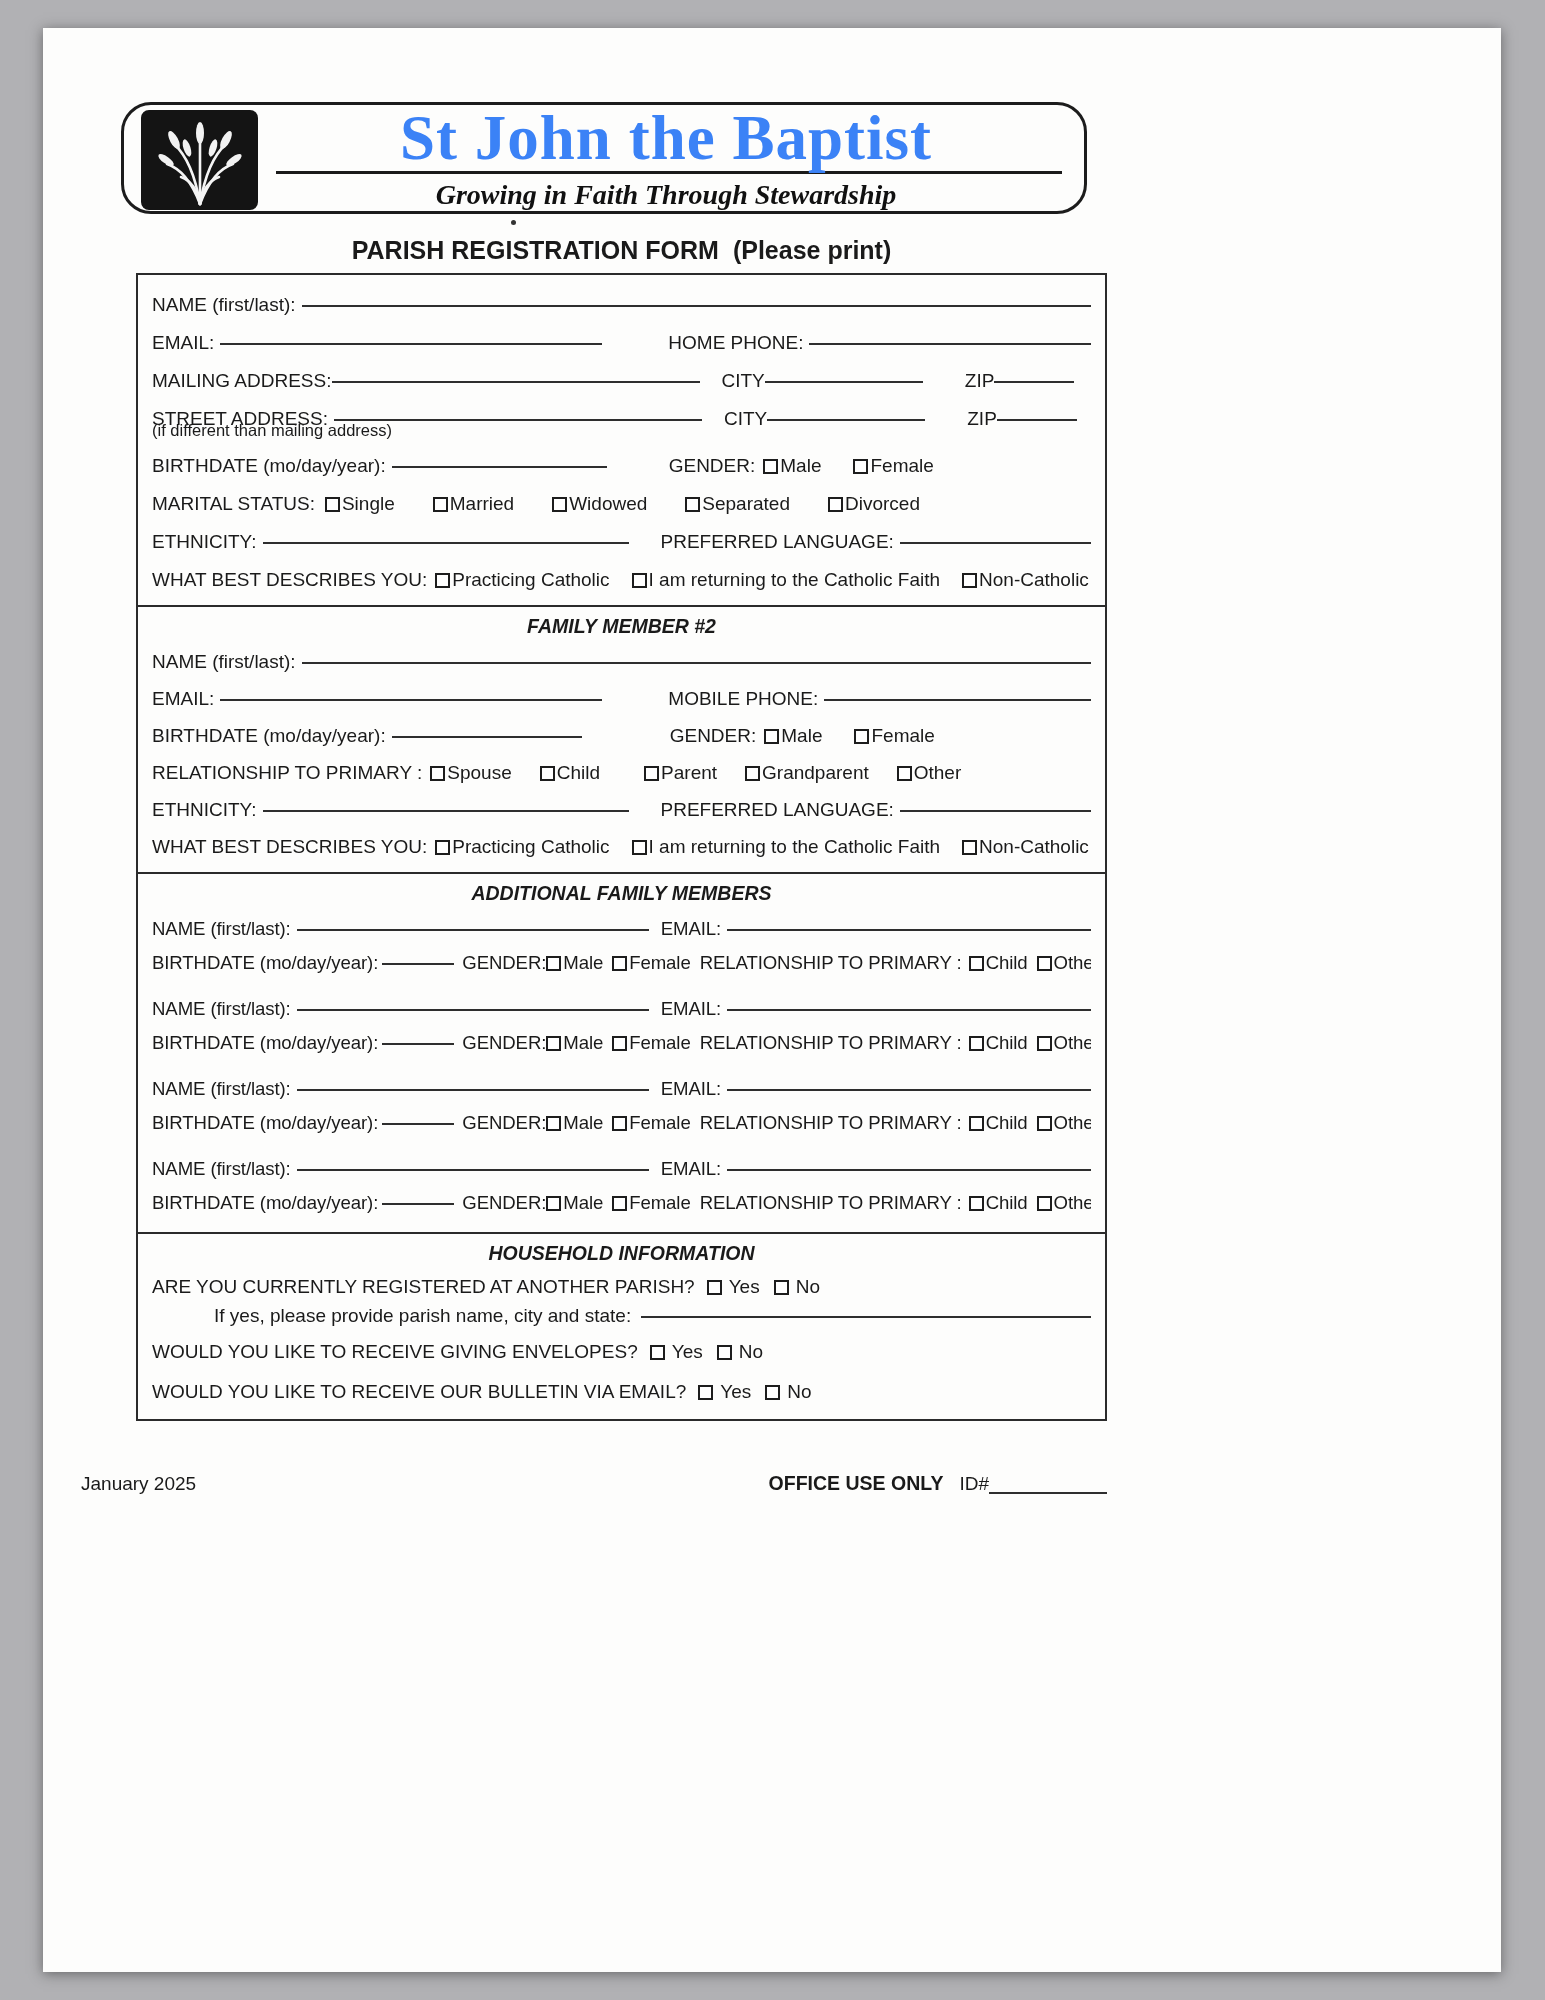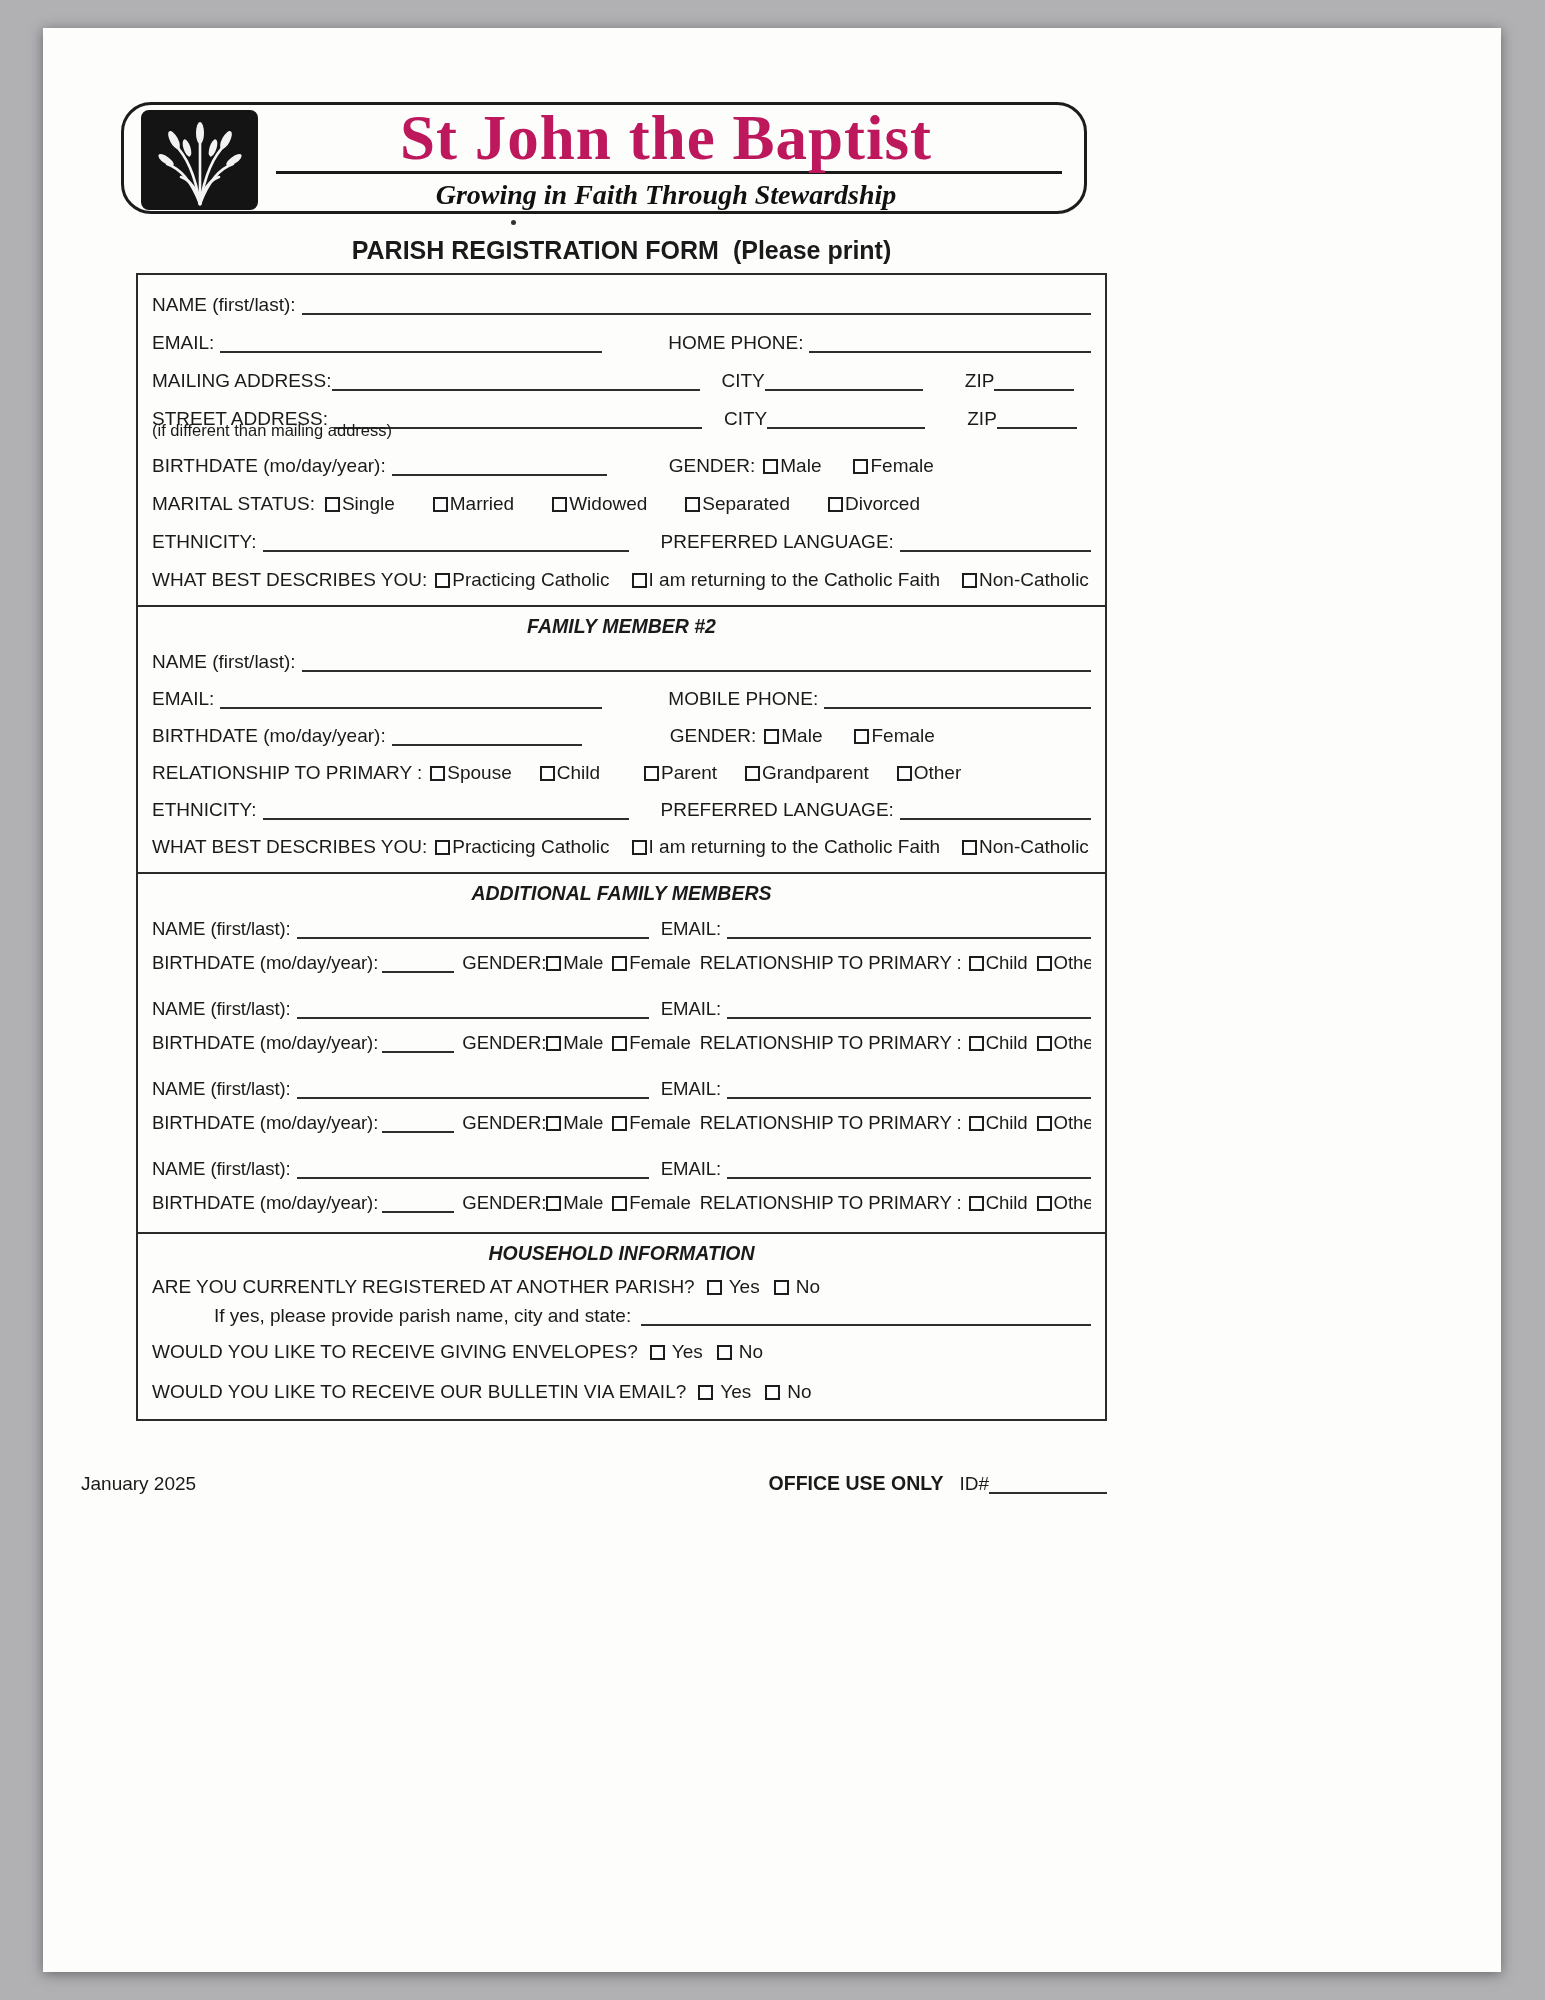--- a/index.html
+++ b/index.html
@@ -36,21 +36,21 @@
   .header-text {
     position: absolute;
     left: 132px; right: 8px; top: 0; height: 100%;
     text-align: center;
   }
   .church-name {
     font-family: "Liberation Serif", serif;
     font-weight: bold;
     font-size: 63px;
     line-height: 66px;
-    color: #be185d;
+    color: #3b82f6;
     letter-spacing: 1px;
     white-space: nowrap;
   }
   .title-rule {
     border-top: 3px solid #1a1a1a;
     margin: 0 14px 0 20px;
   }
   .tagline {
     font-family: "Liberation Serif", serif;
     font-weight: bold;
@@ -92,21 +92,20 @@
   .sec-title {
     text-align: center;
     font-weight: bold;
     font-size: 19.5px;
     margin: 2px 0 12px;
     font-style: italic;
   }
 
   .row {
     display: flex;
-    align-items: flex-end;
     margin-bottom: 15px;
     font-size: 19px;
     line-height: 23px;
     white-space: nowrap;
     overflow: hidden;
     min-width: 0;
   }
   .lbl { flex: none; }
   .line {
     display: inline-block;

